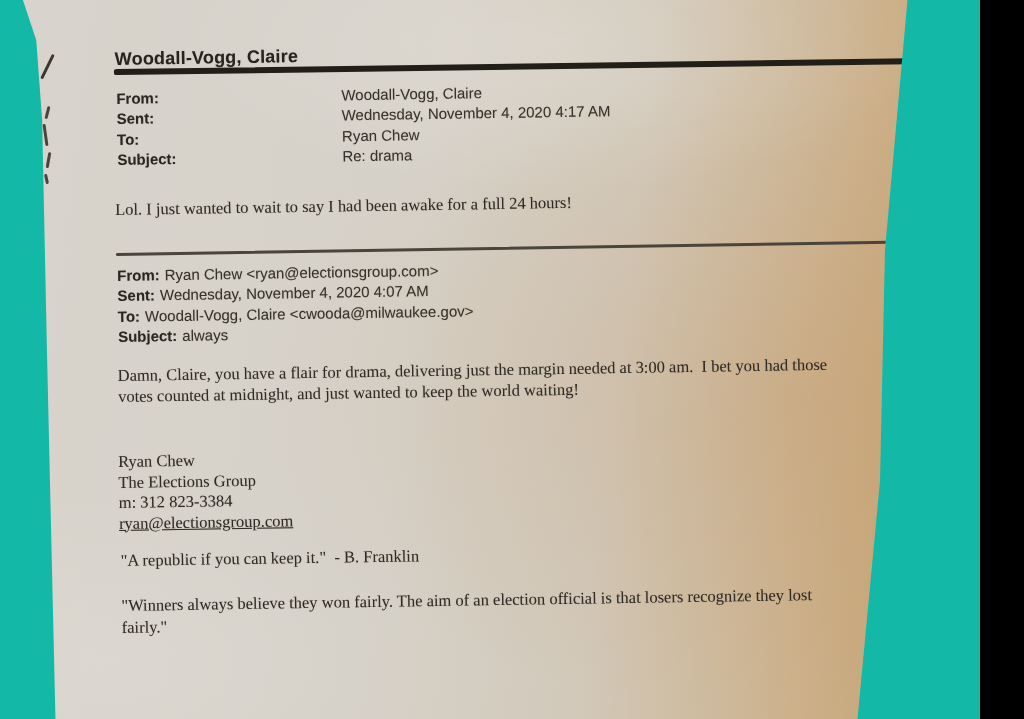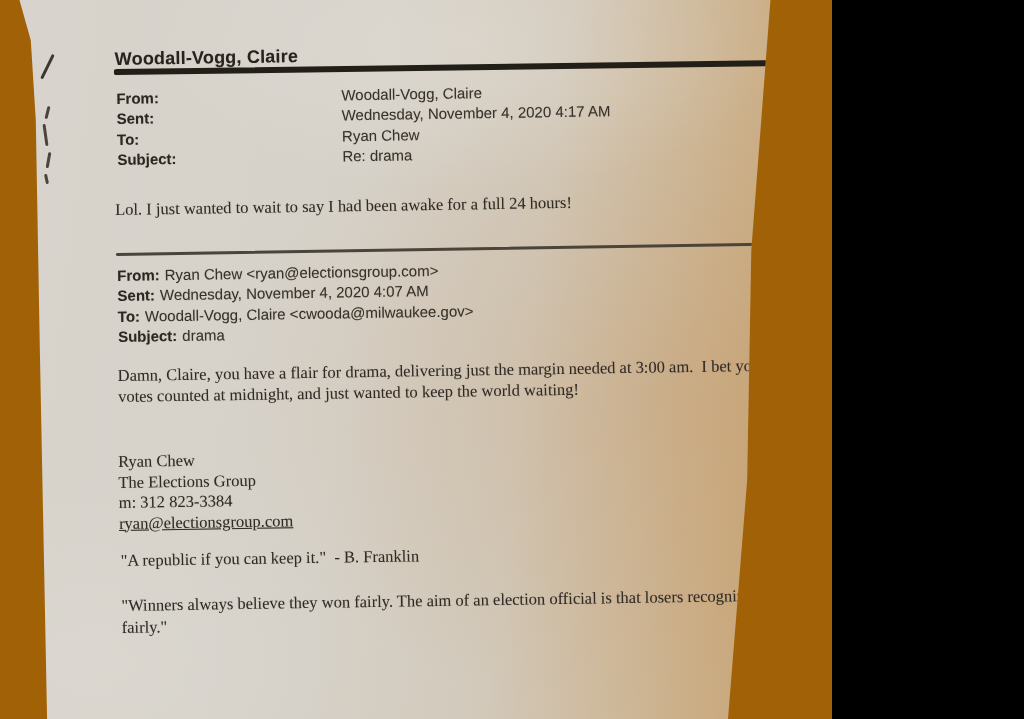--- a/index.html
+++ b/index.html
@@ -1,18 +1,18 @@
 <!DOCTYPE html>
 <html><head>
 <meta charset="utf-8">
 <style>
   html,body{margin:0;padding:0;background:#000;}
   .stage{
-    position:relative;width:832px;height:719px;overflow:hidden;
-    background:#a16207;
+    position:relative;width:980px;height:719px;overflow:hidden;
+    background:#14b8a6;
     font-family:"Liberation Sans",sans-serif;
   }
   .paper{
     position:absolute;inset:0;
     clip-path:polygon(2.34% 0%, 92.6% 0%, 90.3% 34.8%, 89.8% 66.8%, 87.5% 100%,
                       5.66% 100%, 4.79% 48.7%, 4.3% 16.7%, 3.7% 5.6%);
     background:
       radial-gradient(55% 30% at 56% 6%, rgba(255,255,255,0.16), rgba(255,255,255,0) 70%),
       radial-gradient(45% 35% at 12% 92%, rgba(255,255,255,0.10), rgba(255,255,255,0) 70%),
       radial-gradient(70% 60% at 80% 55%, rgba(188,136,82,0.20), rgba(188,136,82,0) 75%),
@@ -101,21 +101,21 @@
       <div class="qrow q0">
         <span class="qlbl">From:</span><span class="qval">Ryan Chew &lt;ryan@electionsgroup.com&gt;</span>
       </div>
       <div class="qrow q1">
         <span class="qlbl">Sent:</span><span class="qval">Wednesday, November 4, 2020 4:07 AM</span>
       </div>
       <div class="qrow q2">
         <span class="qlbl">To:</span><span class="qval">Woodall-Vogg, Claire &lt;cwooda@milwaukee.gov&gt;</span>
       </div>
       <div class="qrow q3">
-        <span class="qlbl">Subject:</span><span class="qval">drama</span>
+        <span class="qlbl">Subject:</span><span class="qval">always</span>
       </div>
 
       <div class="body2 serif">Damn, Claire, you have a flair for drama, delivering just the margin needed at 3:00 am.  I bet you had those
 votes counted at midnight, and just wanted to keep the world waiting!</div>
 
       <div class="signature serif">
         <div>Ryan Chew</div>
         <div>The Elections Group</div>
         <div>m: 312 823-3384</div>
         <div class="sig-email">ryan@electionsgroup.com</div>

